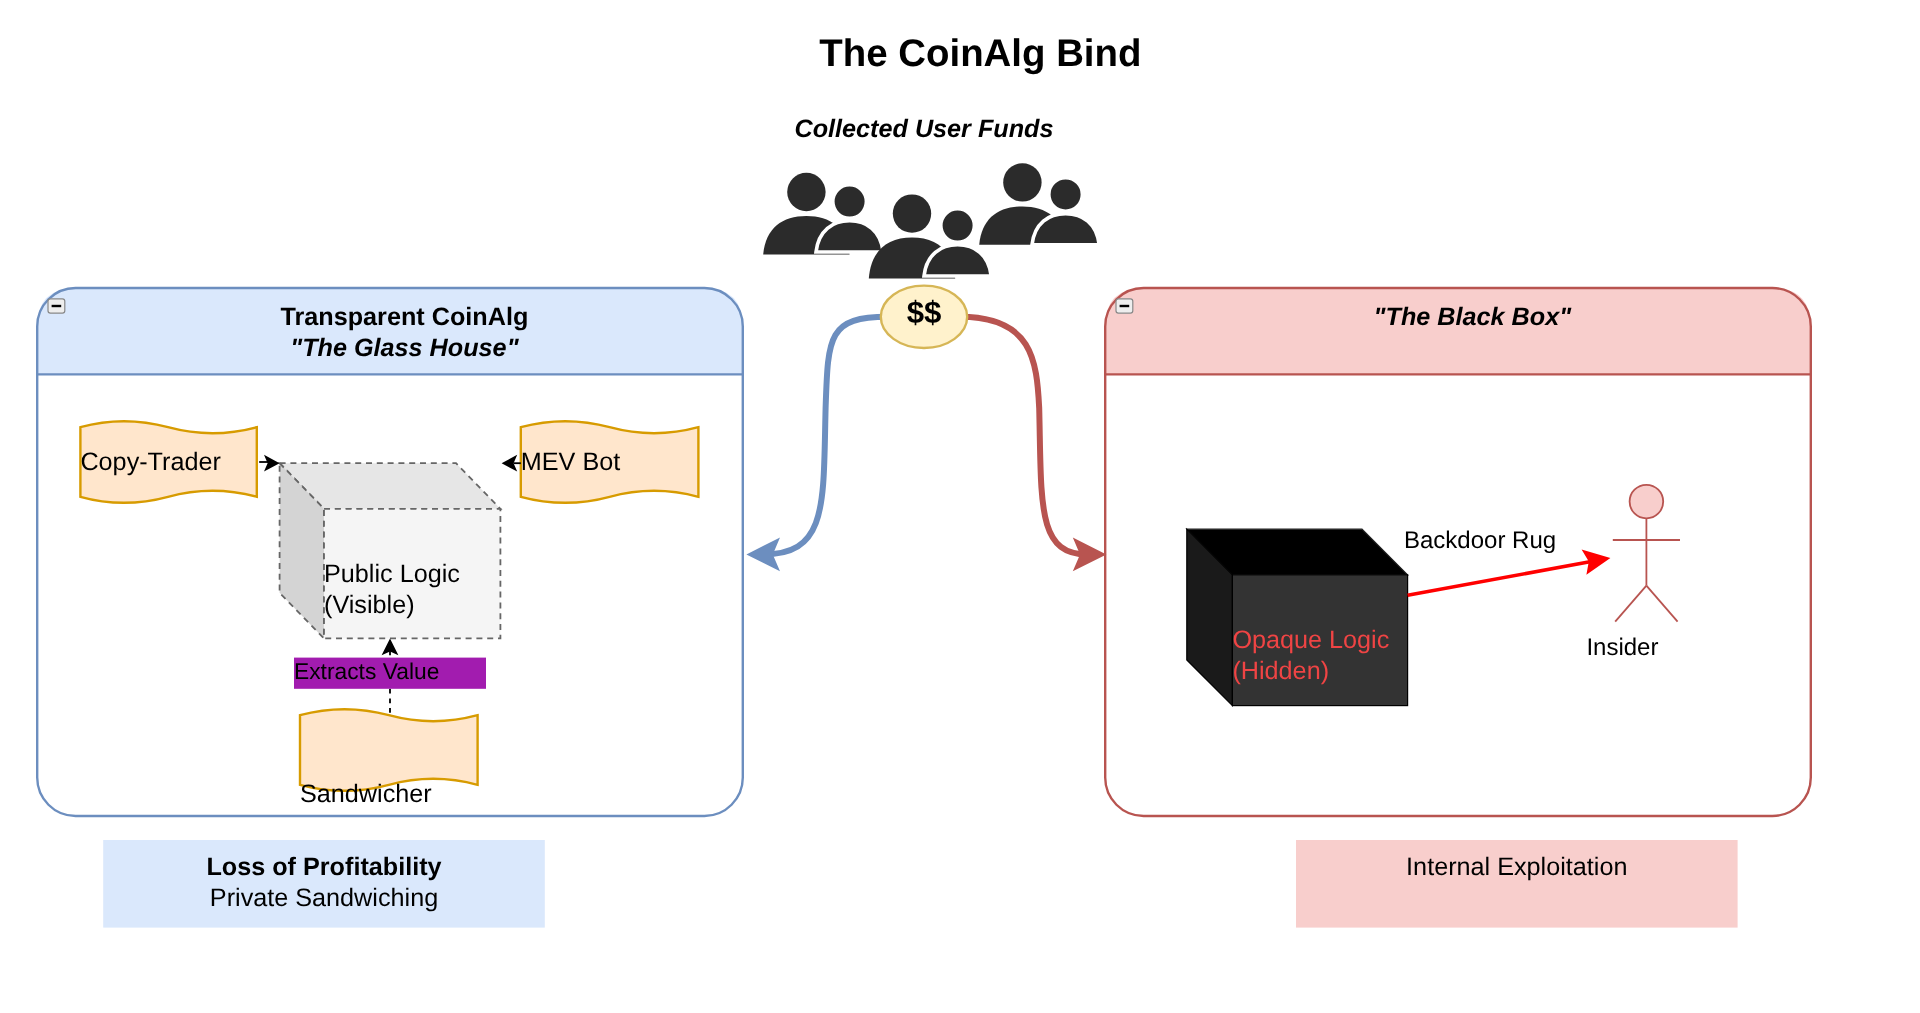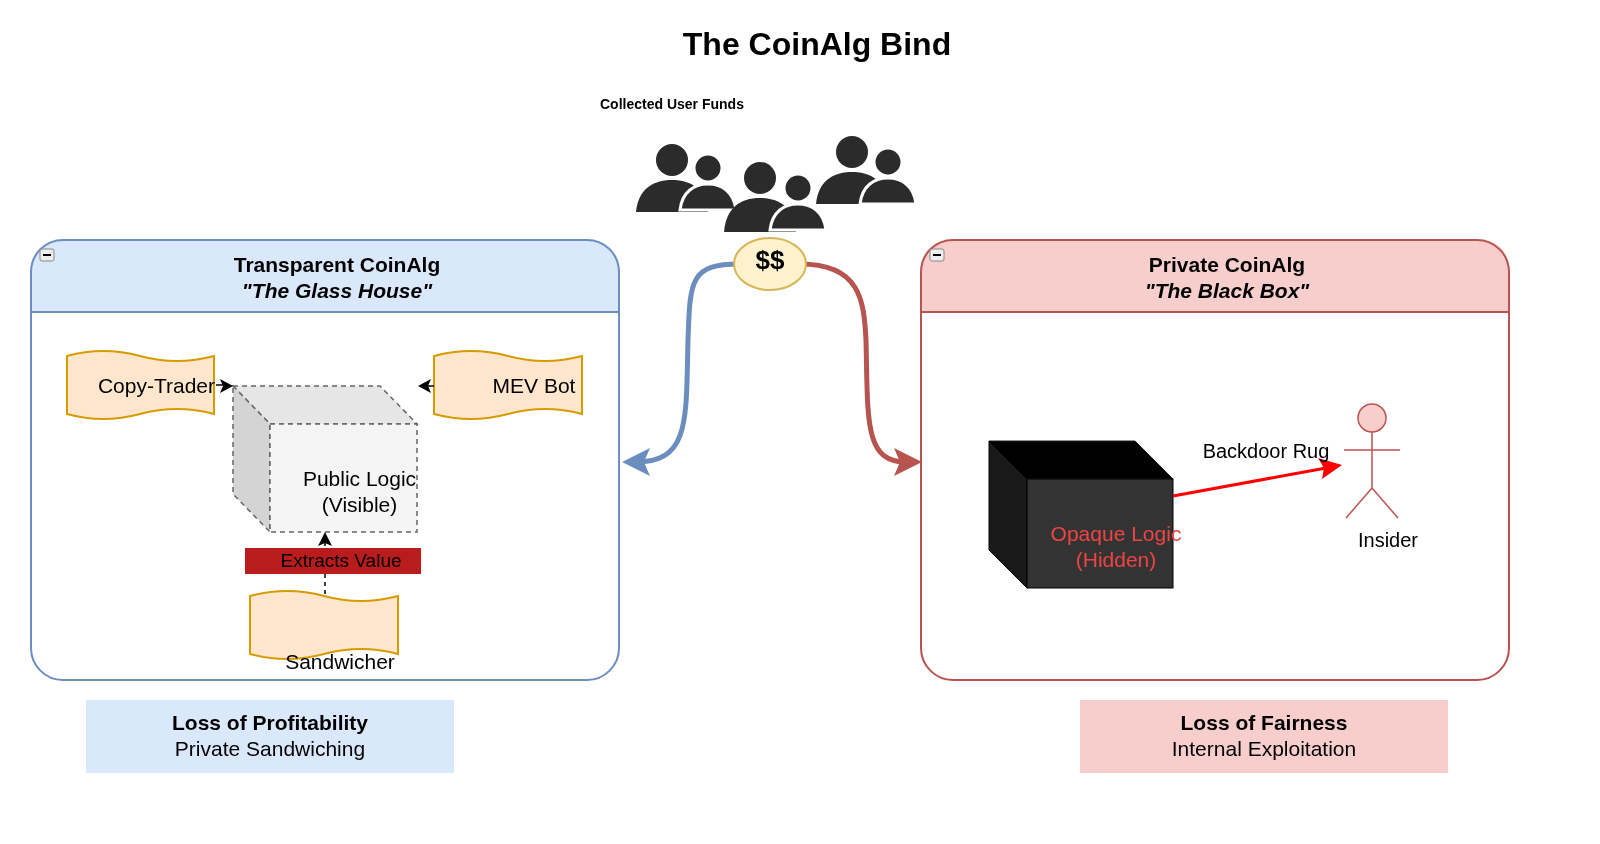--- a/index.html
+++ b/index.html
@@ -1,23 +1,23 @@
 <!DOCTYPE html>
 <html><head>
 <meta charset="utf-8">
 <style>
   html, body { margin:0; padding:0; background:#ffffff; }
   body { width:1600px; height:844px; position:relative; overflow:hidden; font-family:"Liberation Sans", sans-serif; color:#000; }
   .abs { position:absolute; }
   .title { left:0; width:1570px; top:26px; text-align:center; font-size:32px; font-weight:bold;padding-left:32px; }
-  .funds-label { left:600px; width:340px; top:96px; font-size:14px; font-weight:bold; }
+  .funds-label { left:600px; width:340px; top:96px; text-align:center; font-size:21px; font-weight:bold;font-style:italic; }
   svg.main { position:absolute; left:0; top:0; }
   .container-title { text-align:center; font-size:21px; font-weight:bold; line-height:26px;padding-left:12px; }
   .container-sub { font-style:italic; }
-  .ctext { text-align:center; font-size:21px; line-height:26px;padding-left:16px; }
+  .ctext { font-size:21px; line-height:26px; }
   .legend { text-align:center; font-size:21px; line-height:26px; }
 </style>
 </head>
 <body>
 
 <div class="abs title">The CoinAlg Bind</div>
 <div class="abs funds-label">Collected User Funds</div>
 
 <svg class="main" width="1600" height="844" viewBox="0 0 1600 844">
   <defs>
@@ -126,35 +126,33 @@
   <div>Transparent CoinAlg</div>
   <div class="container-sub">"The Glass House"</div>
 </div>
 
 <div class="abs ctext" style="left:67px; top:373px; width:147px;">Copy-Trader</div>
 <div class="abs ctext" style="left:434px; top:373px; width:168px;">MEV Bot</div>
 <div class="abs ctext" style="left:270px; top:466px; width:147px;">
   <div>Public Logic</div>
   <div>(Visible)</div>
 </div>
-<div class="abs ctext" style="left:245px; top:548px; width:160px; font-size:19px; background:#b91c1c;">Extracts Value</div>
+<div class="abs ctext" style="left:245px; top:548px; width:160px; font-size:19px; background:#a21caf;">Extracts Value</div>
 <div class="abs ctext" style="left:250px; top:649px; width:148px;">Sandwicher</div>
 
 <div class="abs container-title" style="left:921px; top:252px; width:588px;">
-  <div>Private CoinAlg</div>
   <div class="container-sub">"The Black Box"</div>
 </div>
 
 <div class="abs ctext" style="left:1027px; top:521px; width:146px; color:#ef4444;">
   <div>Opaque Logic</div>
   <div>(Hidden)</div>
 </div>
 <div class="abs ctext" style="left:1170px; top:438px; width:160px; font-size:20px;">Backdoor Rug</div>
 <div class="abs ctext" style="left:1322px; top:527px; width:100px; font-size:20px;">Insider</div>
 
 <div class="abs legend" style="left:86px; top:710px; width:368px;">
   <div style="font-weight:bold;">Loss of Profitability</div>
   <div>Private Sandwiching</div>
 </div>
 <div class="abs legend" style="left:1080px; top:710px; width:368px;">
-  <div style="font-weight:bold;">Loss of Fairness</div>
   <div>Internal Exploitation</div>
 </div>
 
 </body></html>

